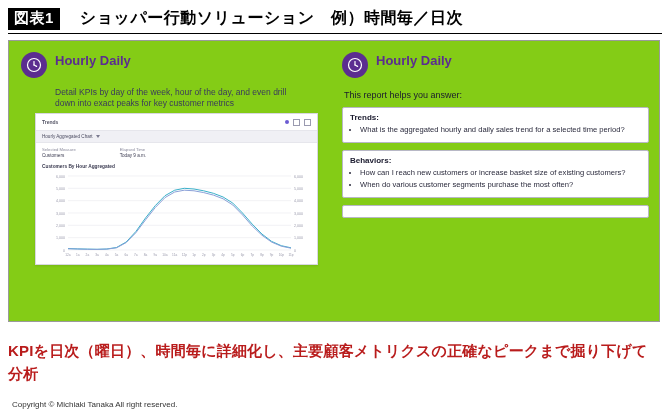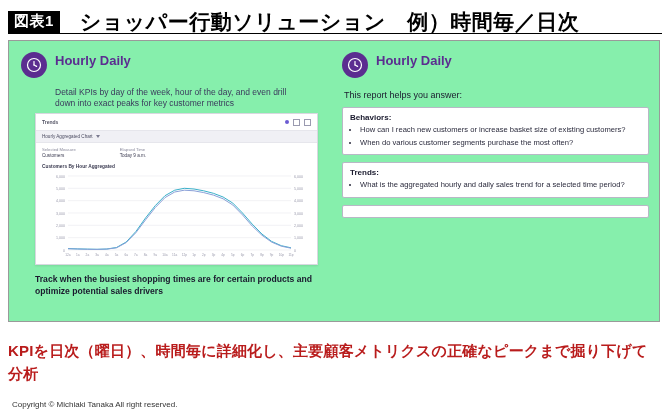--- a/index.html
+++ b/index.html
@@ -28,21 +28,21 @@
   .title-badge {
     background: #000000;
     color: #ffffff;
     font-size: 15px;
     font-weight: bold;
     padding: 2px 6px 3px 6px;
     line-height: 1.1;
     letter-spacing: 0.5px;
   }
   .title-text {
-    font-size: 21px;
+    font-size: 16px;
     font-weight: bold;
     letter-spacing: 0.5px;
     color: #000000;
   }
   .title-rule {
     position: absolute;
     left: 8px;
     top: 33px;
     width: 654px;
     height: 1px;
@@ -51,21 +51,21 @@
 
   
   .panel {
     position: absolute;
     left: 8px;
     top: 40px;
     width: 652px;
     height: 282px;
     border: 1px solid #9a9a9a;
     box-sizing: border-box;
-    background: #86efac;
+    background: #84cc16;
   }
 
   .col-left {
     position: absolute;
     left: 12px;
     top: 10px;
     width: 310px;
     height: 262px;
   }
   .col-right {
@@ -359,51 +359,50 @@
             <text x="229.6086956521739" y="84" text-anchor="middle" font-size="3.2" fill="#9a9aac" font-family="Liberation Sans, sans-serif">9p</text>
             <text x="239.30434782608697" y="84" text-anchor="middle" font-size="3.2" fill="#9a9aac" font-family="Liberation Sans, sans-serif">10p</text>
             <text x="249" y="84" text-anchor="middle" font-size="3.2" fill="#9a9aac" font-family="Liberation Sans, sans-serif">11p</text>
             <path d="M26.0 76.5 L35.7 76.9 L45.4 77.1 L55.1 77.3 L64.8 77.0 L74.5 75.5 L84.2 70.0 L93.9 59.5 L103.6 45.9 L113.3 33.6 L123.0 23.7 L132.7 18.2 L142.3 16.3 L152.0 17.0 L161.7 18.8 L171.4 21.3 L181.1 25.0 L190.8 31.1 L200.5 41.0 L210.2 52.1 L219.9 62.0 L229.6 69.4 L239.3 73.7 L249.0 75.8" fill="none" stroke="#3ab0c9" stroke-width="1"></path>
             <path d="M26.0 76.8 L35.7 77.0 L45.4 77.3 L55.1 77.4 L64.8 77.1 L74.5 75.8 L84.2 70.6 L93.9 60.7 L103.6 47.8 L113.3 35.5 L123.0 25.6 L132.7 20.0 L142.3 18.2 L152.0 18.8 L161.7 20.6 L171.4 23.1 L181.1 26.8 L190.8 33.0 L200.5 42.9 L210.2 54.0 L219.9 63.2 L229.6 70.1 L239.3 74.2 L249.0 76.2" fill="none" stroke="#8aa0d8" stroke-width="1"></path>
           </svg>
       </div>
 
     </div>
 
-    <div class="caption">Track when the busiest shopping times are for certain products and optimize potential sales drivers</div>
   </div>
 
   <div class="col-right">
     <div class="card-head">
       <span class="badge-circle">
         <svg width="16" height="16" viewBox="0 0 16 16">
           <circle cx="8" cy="8" r="6.5" fill="none" stroke="#ffffff" stroke-width="1.2"></circle>
           <line x1="8" y1="8" x2="8" y2="4.5" stroke="#ffffff" stroke-width="1.2" stroke-linecap="round"></line>
           <line x1="8" y1="8" x2="10.6" y2="9.4" stroke="#ffffff" stroke-width="1.2" stroke-linecap="round"></line>
         </svg>
       </span>
       <div class="card-title">Hourly Daily</div>
     </div>
 
     <div class="helps">This report helps you answer:</div>
 
     <div class="qbox">
+      <div class="qbox-label">Trends:</div>
+      <ul class="qlist">
+        <li>What is the aggregated hourly and daily sales trend for a selected time period?</li>
+      </ul>
+    </div>
+
+    <div class="qbox">
       <div class="qbox-label">Behaviors:</div>
       <ul class="qlist">
         <li>How can I reach new customers or increase basket size of existing customers?</li>
         <li>When do various customer segments purchase the most often?</li>
       </ul>
     </div>
 
     <div class="qbox">
-      <div class="qbox-label">Trends:</div>
-      <ul class="qlist">
-        <li>What is the aggregated hourly and daily sales trend for a selected time period?</li>
-      </ul>
-    </div>
-
-    <div class="qbox">
     </div>
   </div>
 </div>
 
 <div class="blue-text">KPIを日次（曜日）、時間毎に詳細化し、主要顧客メトリクスの正確なピークまで掘り下げて分析</div>
 <div class="copyright">Copyright © Michiaki Tanaka All right reserved.</div>
 
 </body></html>

